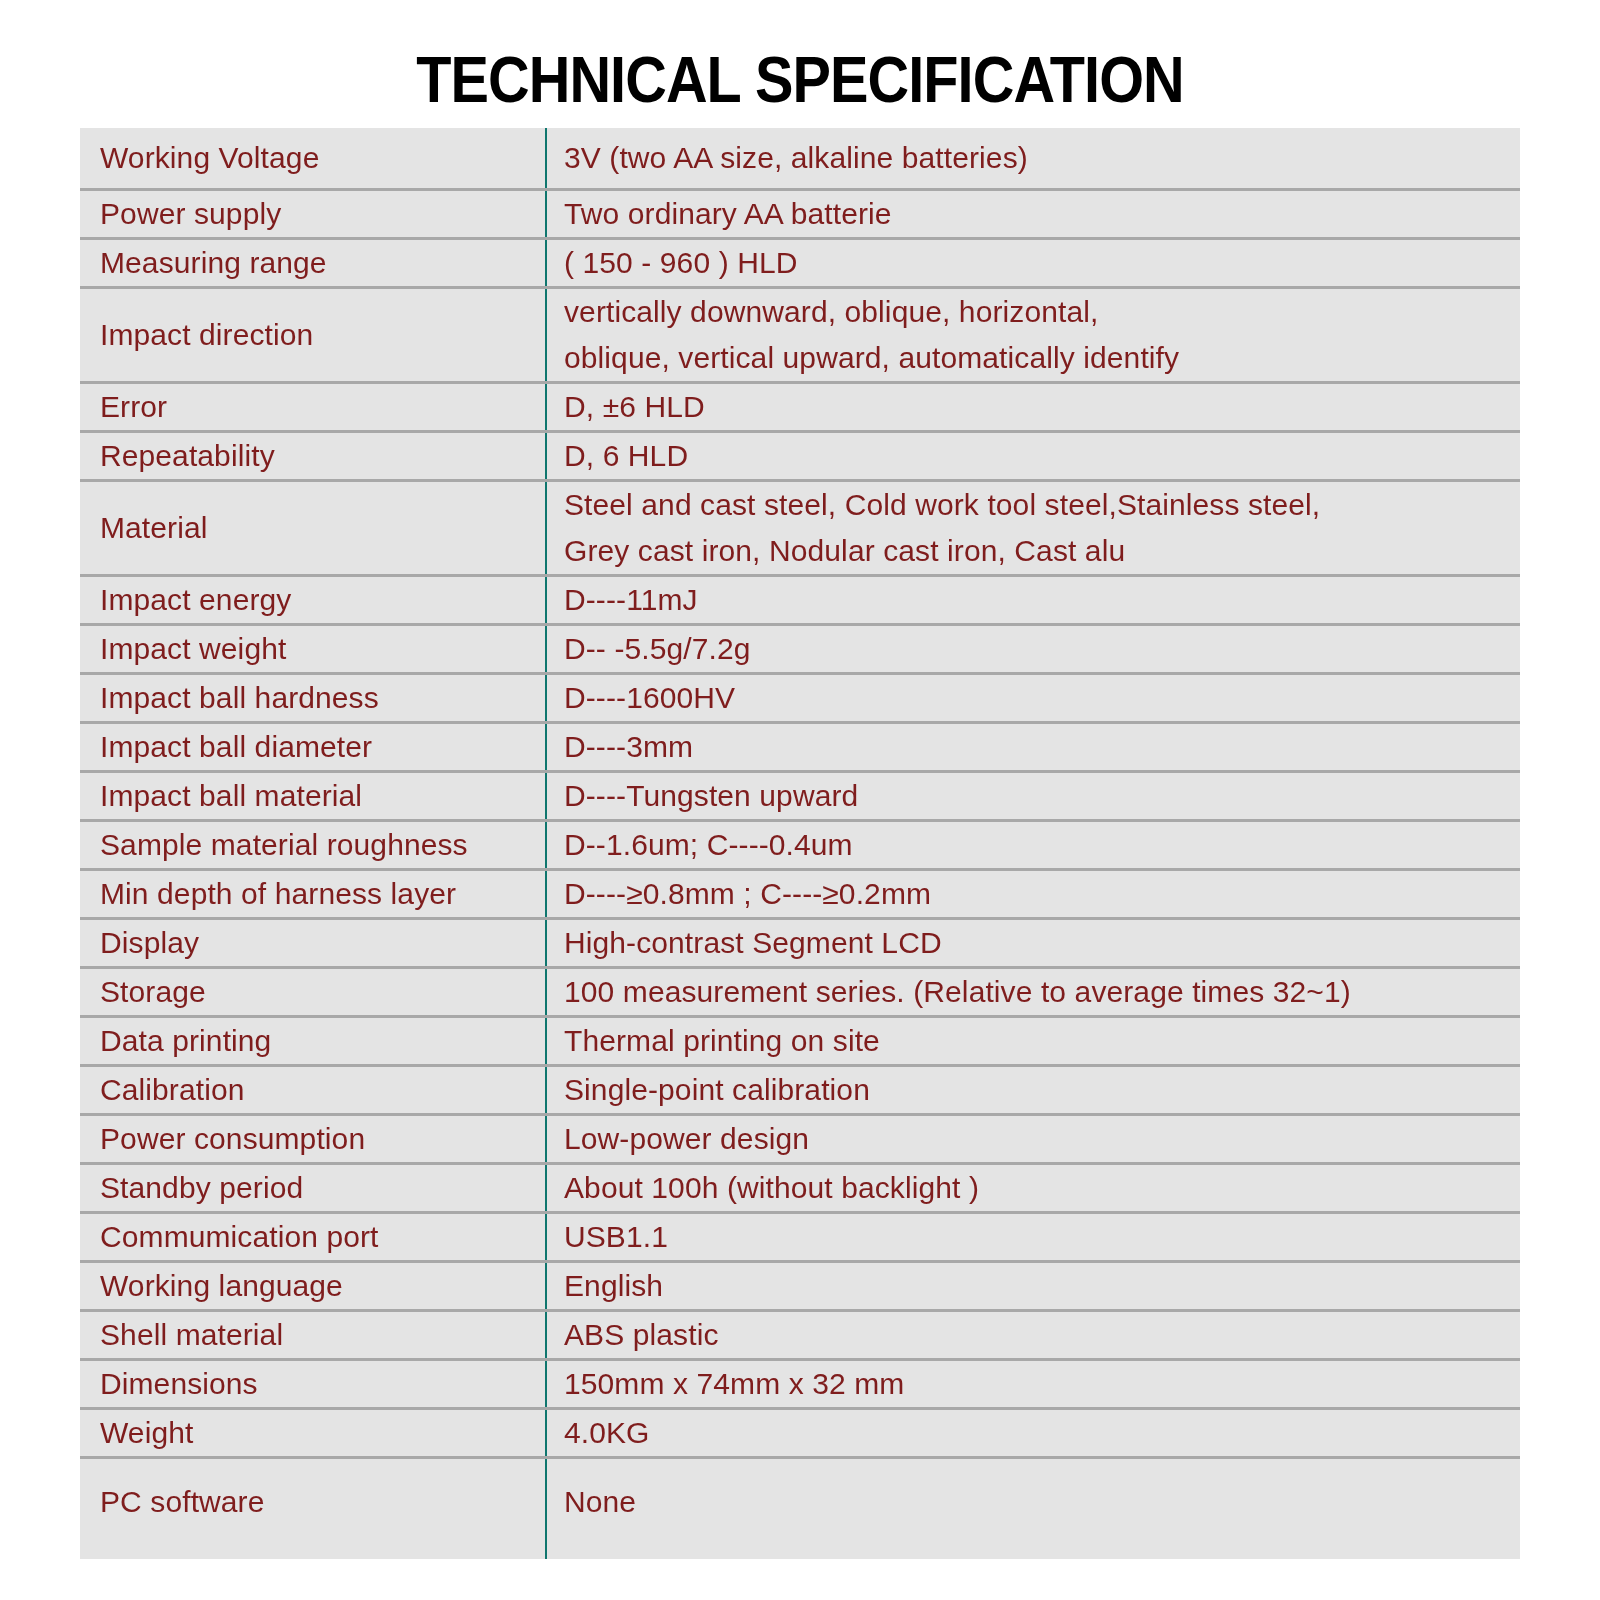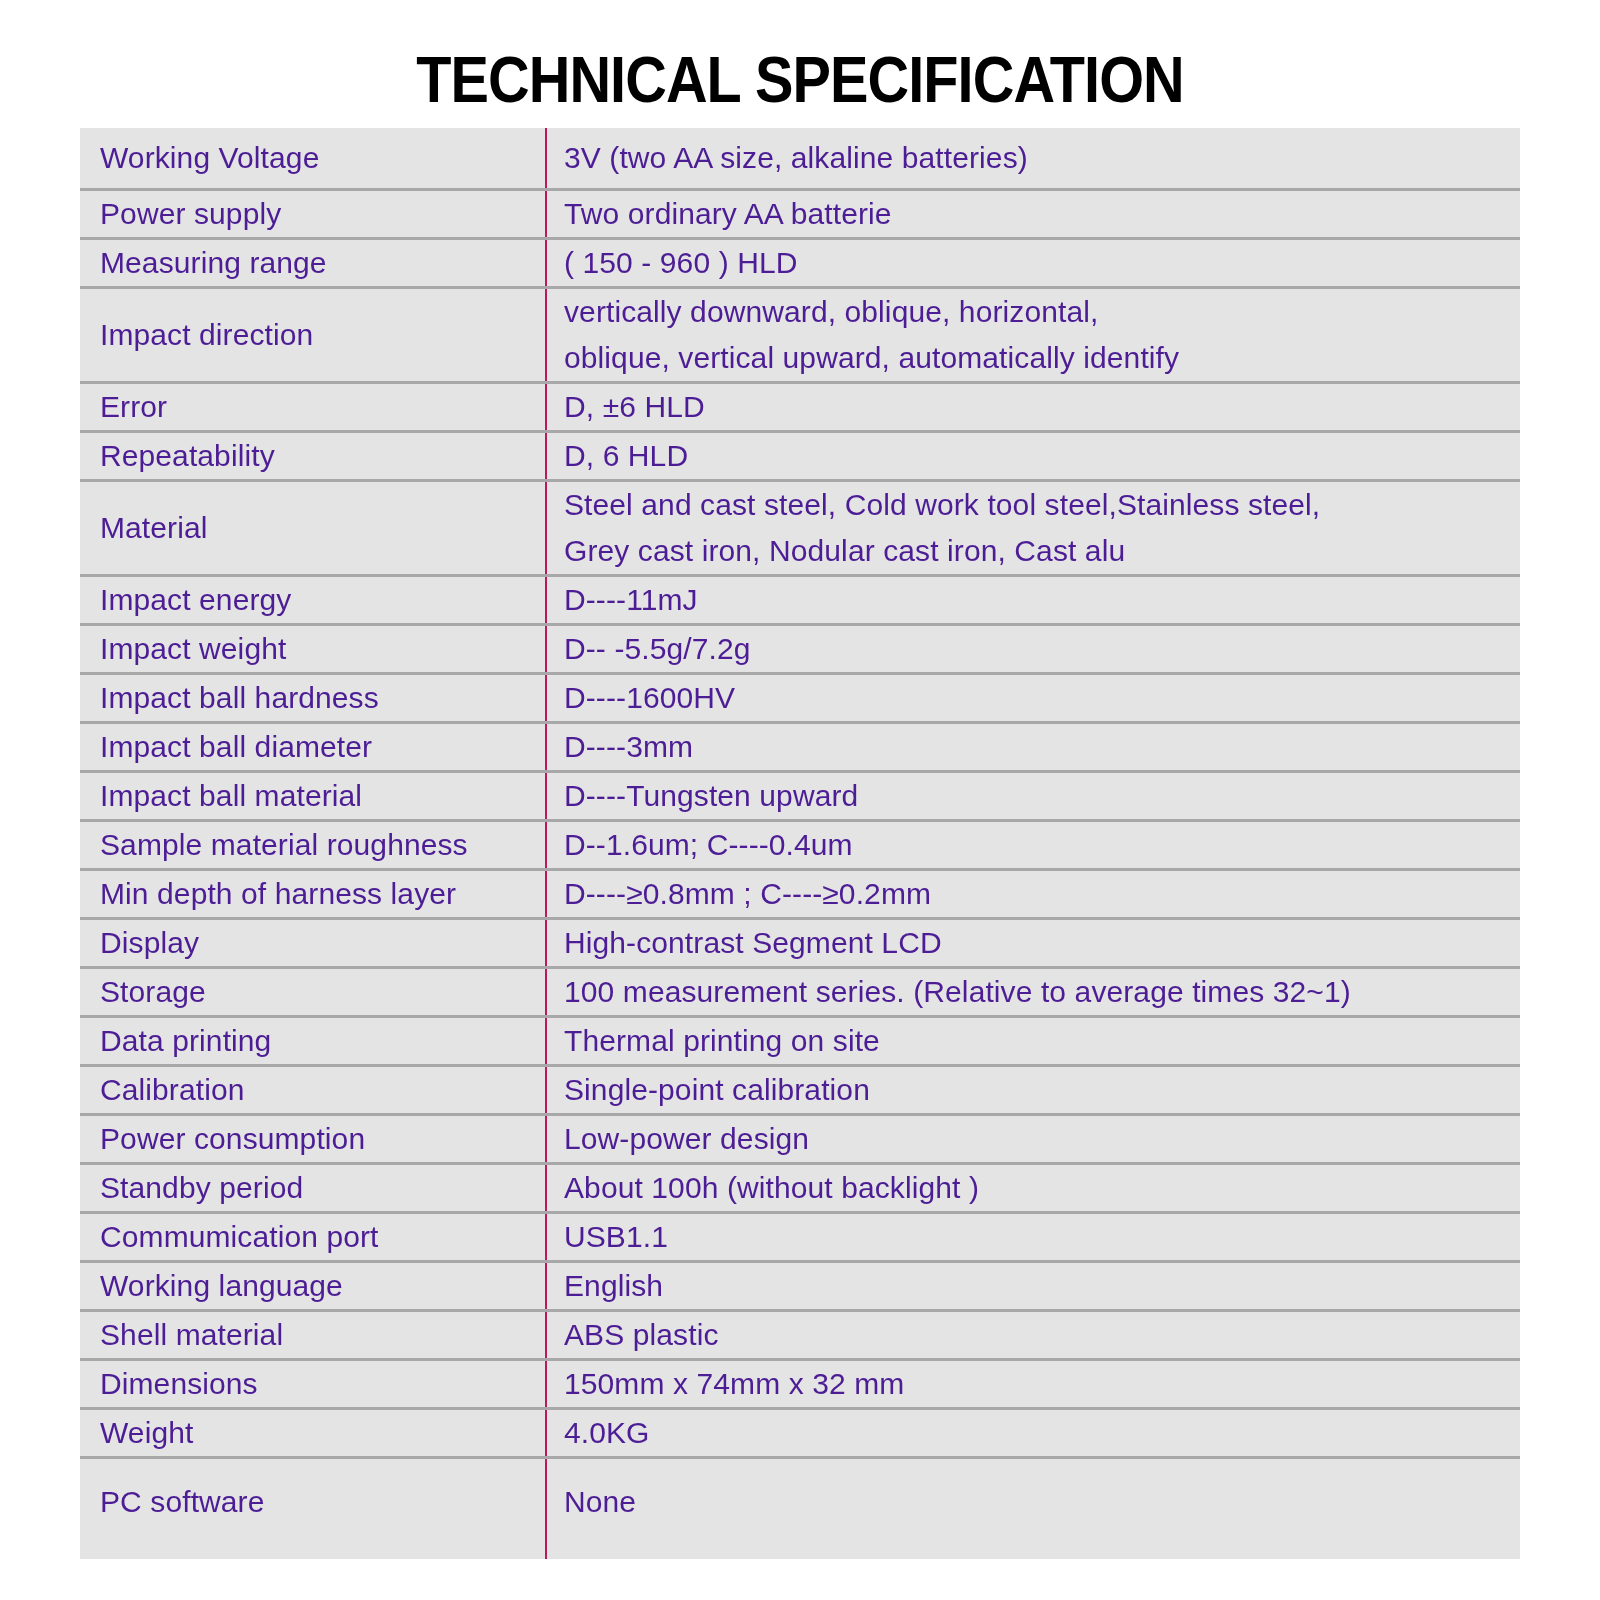--- a/index.html
+++ b/index.html
@@ -49,39 +49,39 @@
   }
 
   .spec-table tr {
     background: #e4e4e4;
   }
 
   .spec-table td {
     border-top: 3px solid #a8a8a8;
     padding: 0 0 0 20px;
     vertical-align: middle;
-    color: #4c1d95;
+    color: #7f1d1d;
     font-family: "Liberation Sans", sans-serif;
     font-weight: 300;
     font-size: 30px;
     line-height: 46px;
     letter-spacing: 0.1px;
     background: #e4e4e4;
   }
 
   .spec-table tr:first-child td {
     border-top: none;
   }
 
   .spec-table td.label {
     width: 445px;
   }
 
   .spec-table td.value {
-    border-left: 2px solid #be185d;
+    border-left: 2px solid #0f766e;
     padding-left: 17px;
   }
 
   
   .spec-table tr.h1 td {
     height: 46px;
   }
   
   .spec-table tr.h-first td {
     height: 60px;

